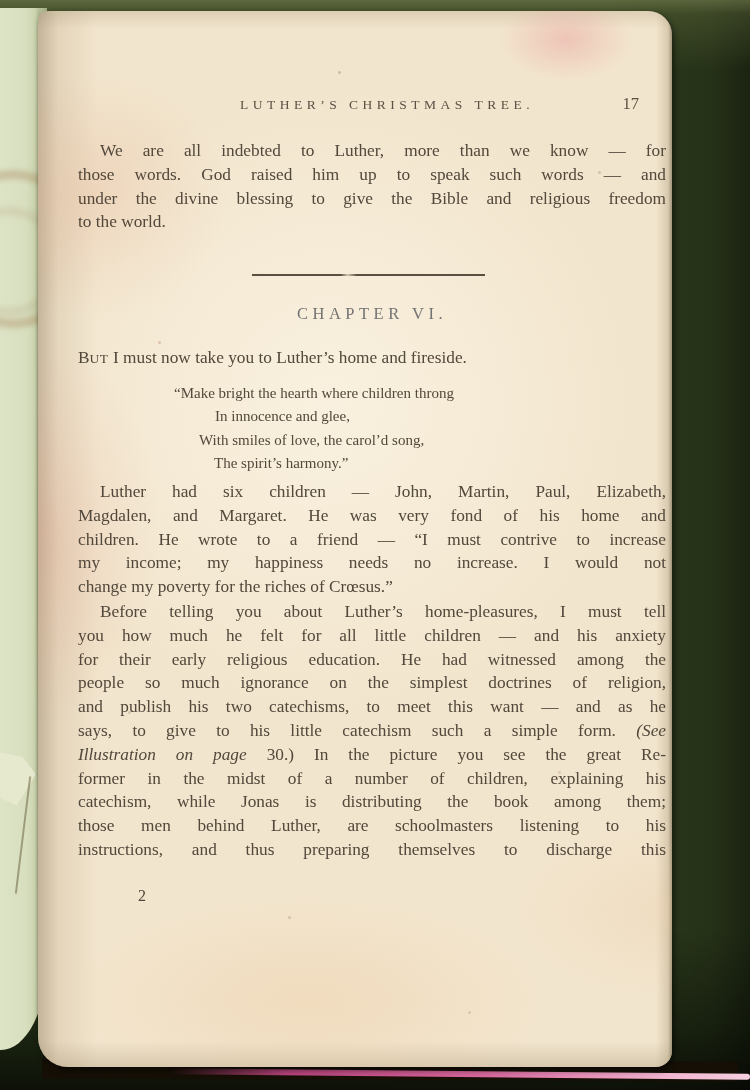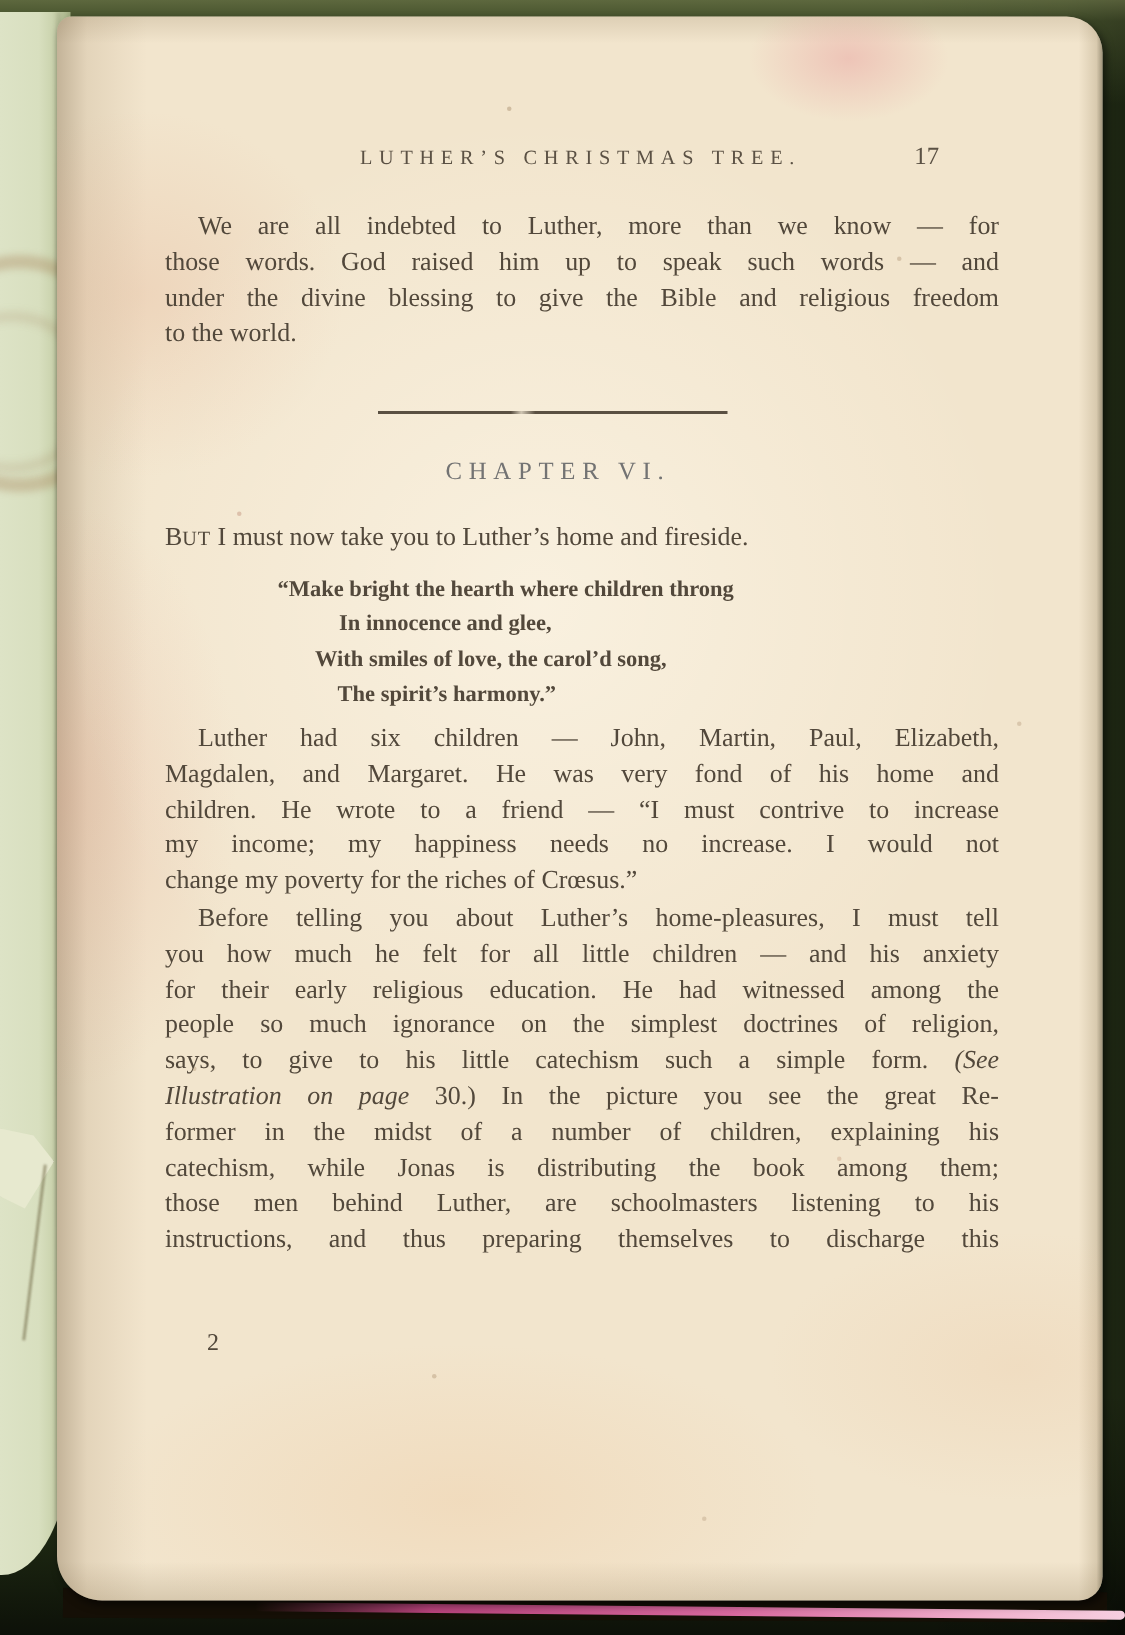--- a/index.html
+++ b/index.html
@@ -63,21 +63,21 @@
     transform: rotate(0.25deg);
   }
   .pink-strip {
     position: absolute; left: 170px; top: 1071px; width: 580px; height: 6px;
     background: linear-gradient(90deg, rgba(194,66,126,0) 0%, #b8437b 20%, #d9699f 55%, #f1b3ce 85%, #f6cfe0 100%);
     transform: rotate(0.55deg);
     border-radius: 3px;
   }
   
   .page-main {
-    position: absolute; left: 38px; top: 11px; width: 697px; height: 1056px;
+    position: absolute; left: 38px; top: 11px; width: 634px; height: 1056px;
     background: #f2e5cd;
     border-radius: 10px 24px 16px 30px;
     overflow: hidden;
     box-shadow: 2px 3px 6px rgba(0,0,0,0.55);
   }
   .page-main .wash {
     position: absolute; inset: 0; pointer-events: none;
     background:
       radial-gradient(420px 430px at 46% 37%, rgba(255,250,238,0.55), rgba(255,250,238,0) 75%),
       radial-gradient(95px 60px at 528px 28px, rgba(233,164,162,0.50), rgba(233,164,162,0) 70%),
@@ -106,25 +106,25 @@
   
   .page-main { color: var(--ink, #52483b); }
   .running-head {
     position: absolute; left: 40px; top: 86px; width: 588px;
     text-align: center;
     font-size: 13.5px; letter-spacing: 4.5px;
     color: #5b5144;
   }
   .running-head .title { position: relative; left: 15px; }
   .running-head .num {
-    position: absolute; right: 40px; top: -3px;
+    position: absolute; right: 27px; top: -3px;
     font-size: 16.5px; letter-spacing: 0; margin-left: 28px;
   }
   .tblock { position: absolute; left: 40px; width: 588px; font-size: 17.3px; line-height: 23.8px; }
-  .para .line { text-align: justify; text-align-last: justify; margin-left: 32px; }
+  .para .line { text-align: justify; text-align-last: justify; }
   .para .line.first { text-indent: 22px; }
   .para .line.last { text-align-last: left; }
   .para.justify-last .line.last { text-align-last: justify; }
   .it { font-style: italic; }
   .sc { font-size: 0.78em; letter-spacing: 0.6px; }
   .divider {
     position: absolute; left: 214px; top: 263px; width: 233px; height: 1.6px;
     background: linear-gradient(90deg, #5a5042 0%, #5a5042 38%, rgba(90,80,66,0.25) 41%, #5a5042 45%, #5a5042 100%);
   }
   .chapter-heading {
@@ -173,40 +173,41 @@
     </div>
 
   <div class="divider"></div>
 
   <div class="chapter-heading">CHAPTER VI.</div>
 
   <div class="tblock para" style="top:335px;">
       <div class="line last"><span>B</span><span class="sc">UT</span><span> I must now take you to Luther’s home and fireside.</span></div>
     </div>
 
-  <div class="tblock poem" style="top:371px; left:147px; width:480px;font-weight:bold;">
+  <div class="tblock poem" style="top:371px; left:136px; width:480px;">
       <div class="line" style="padding-left: 0px;"><span>“Make bright the hearth where children throng</span></div>
       <div class="line" style="padding-left: 41px;"><span>In innocence and glee,</span></div>
       <div class="line" style="padding-left: 25px;"><span>With smiles of love, the carol’d song,</span></div>
       <div class="line last" style="padding-left: 40px;"><span>The spirit’s harmony.”</span></div>
     </div>
 
   <div class="tblock para" style="top:469px;">
       <div class="line first"><span>Luther had six children — John, Martin, Paul, Elizabeth,</span></div>
       <div class="line"><span>Magdalen, and Margaret.  He was very fond of his home and</span></div>
       <div class="line"><span>children.  He wrote to a friend — “I must contrive to increase</span></div>
       <div class="line"><span>my income; my happiness needs no increase.  I would not</span></div>
       <div class="line last"><span>change my poverty for the riches of Crœsus.”</span></div>
     </div>
 
   <div class="tblock para justify-last" style="top:589px;">
       <div class="line first"><span>Before telling you about Luther’s home-pleasures, I must tell</span></div>
       <div class="line"><span>you how much he felt for all little children — and his anxiety</span></div>
       <div class="line"><span>for their early religious education.  He had witnessed among the</span></div>
       <div class="line"><span>people so much ignorance on the simplest doctrines of religion,</span></div>
+      <div class="line"><span>and publish his two catechisms, to meet this want — and as he</span></div>
       <div class="line"><span>says, to give to his little catechism such a simple form.  </span><span class="it">(See</span></div>
       <div class="line"><span class="it">Illustration on page </span><span>30.)  In the picture you see the great Re-</span></div>
       <div class="line"><span>former in the midst of a number of children, explaining his</span></div>
       <div class="line"><span>catechism, while Jonas is distributing the book among them;</span></div>
       <div class="line"><span>those men behind Luther, are schoolmasters listening to his</span></div>
       <div class="line last"><span>instructions, and thus preparing themselves to discharge this</span></div>
     </div>
 
   <div class="sig">2</div>
 </div>

